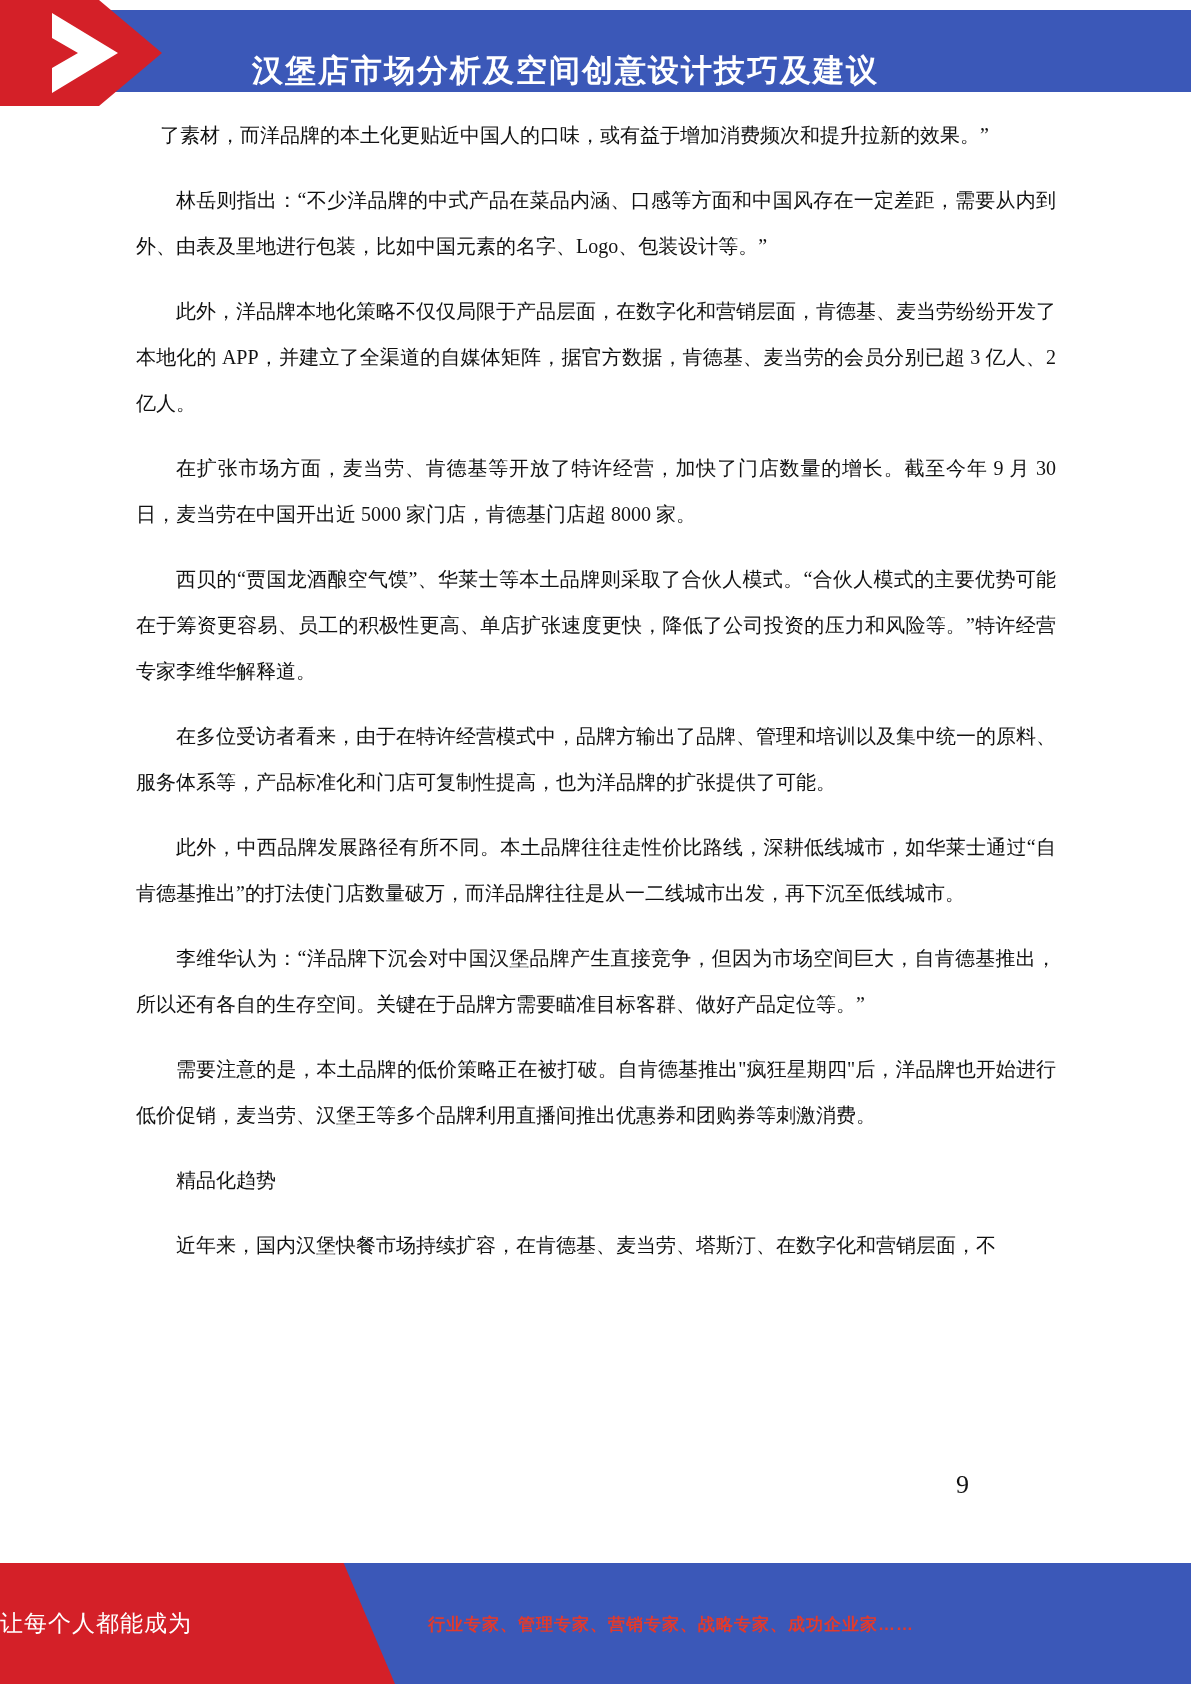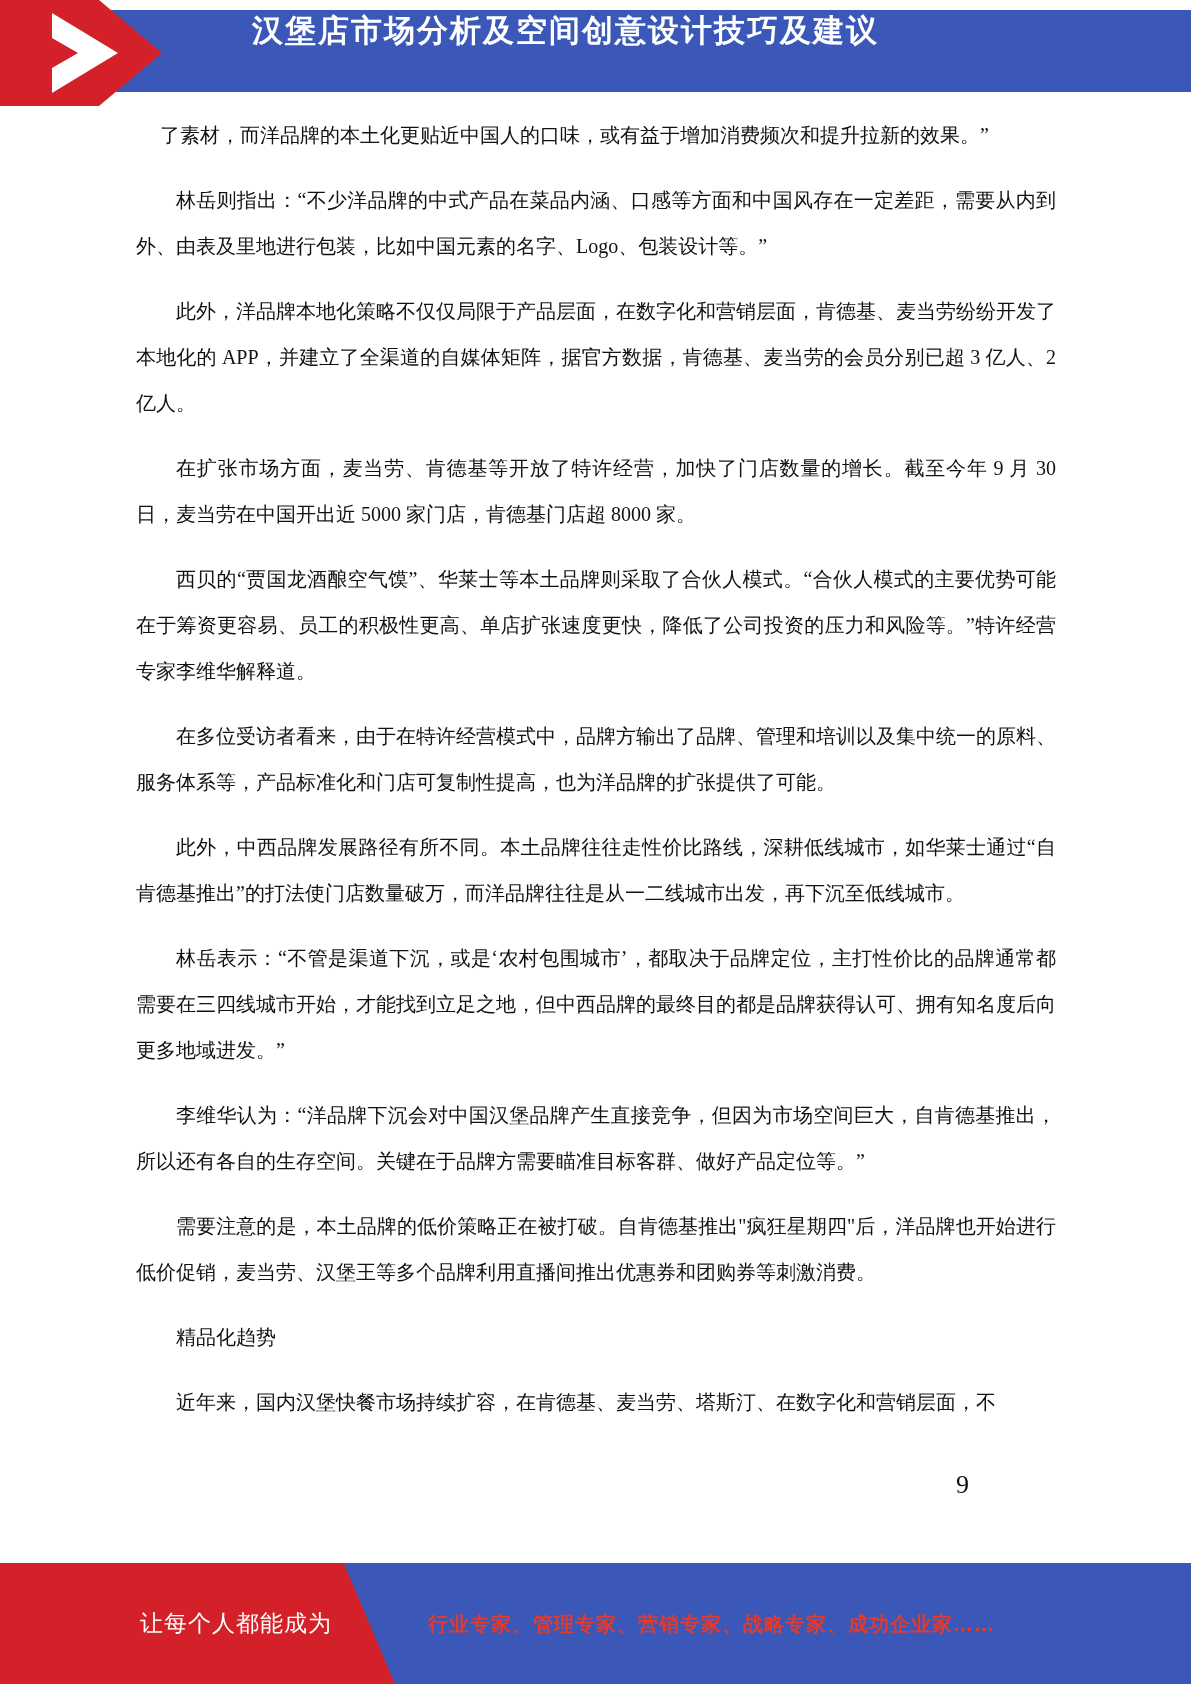--- a/index.html
+++ b/index.html
@@ -10,21 +10,21 @@
     background:#ffffff;
     overflow:hidden;
     font-family:"Liberation Serif", serif;
     color:#111111;
   }
 
   
   .banner {
     position:absolute; left:0; right:0; top:10px; height:82px;
     background:#3b58b8;
-    display:flex; align-items:flex-start; justify-content:center;
+    display:flex; align-items:flex-end; justify-content:center;
   }
   .title {
     color:#ffffff;
     font-family:"Liberation Sans", sans-serif;
     font-weight:bold;
     font-size:31px;
     letter-spacing:2px;
     padding-right:60px;
     white-space:nowrap;
   }
@@ -52,30 +52,29 @@
   
   .footer {
     position:absolute; left:0; right:0; bottom:0; height:121px;
     background:#3b58b8;
   }
   .footer-right-text {
     position:absolute; left:428px; top:50%; transform:translateY(-50%);
     color:#e23a2c;
     font-family:"Liberation Sans", sans-serif;
     font-weight:bold;
-    font-size:20px;
+    font-size:17px;
     letter-spacing:1px;
     white-space:nowrap;
   }
   .footer-left {
     position:absolute; left:0; top:0; height:100%; width:395px;
     background:#d42028;
     clip-path:polygon(0 0, 87% 0, 100% 100%, 0 100%);
     display:flex; align-items:center;
-    padding-left:140px;
   }
   .footer-left span {
     color:#ffffff;
     font-family:"Liberation Sans", sans-serif;
     font-size:23px;
     letter-spacing:1px;
     white-space:nowrap;
   }
 </style>
 </head>
@@ -96,21 +95,20 @@
   </header>
 
   <main class="content">
     <p class="no-indent">了素材，而洋品牌的本土化更贴近中国人的口味，或有益于增加消费频次和提升拉新的效果。”</p>
     <p>林岳则指出：“不少洋品牌的中式产品在菜品内涵、口感等方面和中国风存在一定差距，需要从内到外、由表及里地进行包装，比如中国元素的名字、Logo、包装设计等。”</p>
     <p>此外，洋品牌本地化策略不仅仅局限于产品层面，在数字化和营销层面，肯德基、麦当劳纷纷开发了本地化的 APP，并建立了全渠道的自媒体矩阵，据官方数据，肯德基、麦当劳的会员分别已超 3 亿人、2 亿人。</p>
     <p>在扩张市场方面，麦当劳、肯德基等开放了特许经营，加快了门店数量的增长。截至今年 9 月 30 日，麦当劳在中国开出近 5000 家门店，肯德基门店超 8000 家。</p>
     <p>西贝的“贾国龙酒酿空气馍”、华莱士等本土品牌则采取了合伙人模式。“合伙人模式的主要优势可能在于筹资更容易、员工的积极性更高、单店扩张速度更快，降低了公司投资的压力和风险等。”特许经营专家李维华解释道。</p>
     <p>在多位受访者看来，由于在特许经营模式中，品牌方输出了品牌、管理和培训以及集中统一的原料、服务体系等，产品标准化和门店可复制性提高，也为洋品牌的扩张提供了可能。</p>
     <p>此外，中西品牌发展路径有所不同。本土品牌往往走性价比路线，深耕低线城市，如华莱士通过“自肯德基推出”的打法使门店数量破万，而洋品牌往往是从一二线城市出发，再下沉至低线城市。</p>
-    <p>林岳表示：“不管是渠道下沉，或是‘农村包围城市’，都取决于品牌定位，主打性价比的品牌通常都需要在三四线城市开始，才能找到立足之地，但中西品牌的最终目的都是品牌获得认可、拥有知名度后向更多地域进发。”</p>
     <p>李维华认为：“洋品牌下沉会对中国汉堡品牌产生直接竞争，但因为市场空间巨大，自肯德基推出，所以还有各自的生存空间。关键在于品牌方需要瞄准目标客群、做好产品定位等。”</p>
     <p>需要注意的是，本土品牌的低价策略正在被打破。自肯德基推出"疯狂星期四"后，洋品牌也开始进行低价促销，麦当劳、汉堡王等多个品牌利用直播间推出优惠券和团购券等刺激消费。</p>
     <p>精品化趋势</p>
     <p>近年来，国内汉堡快餐市场持续扩容，在肯德基、麦当劳、塔斯汀、在数字化和营销层面，不</p>
   </main>
 
   <div class="page-number">9</div>
 
   <footer class="footer">
     <div class="footer-right-text">行业专家、管理专家、营销专家、战略专家、成功企业家……</div>

